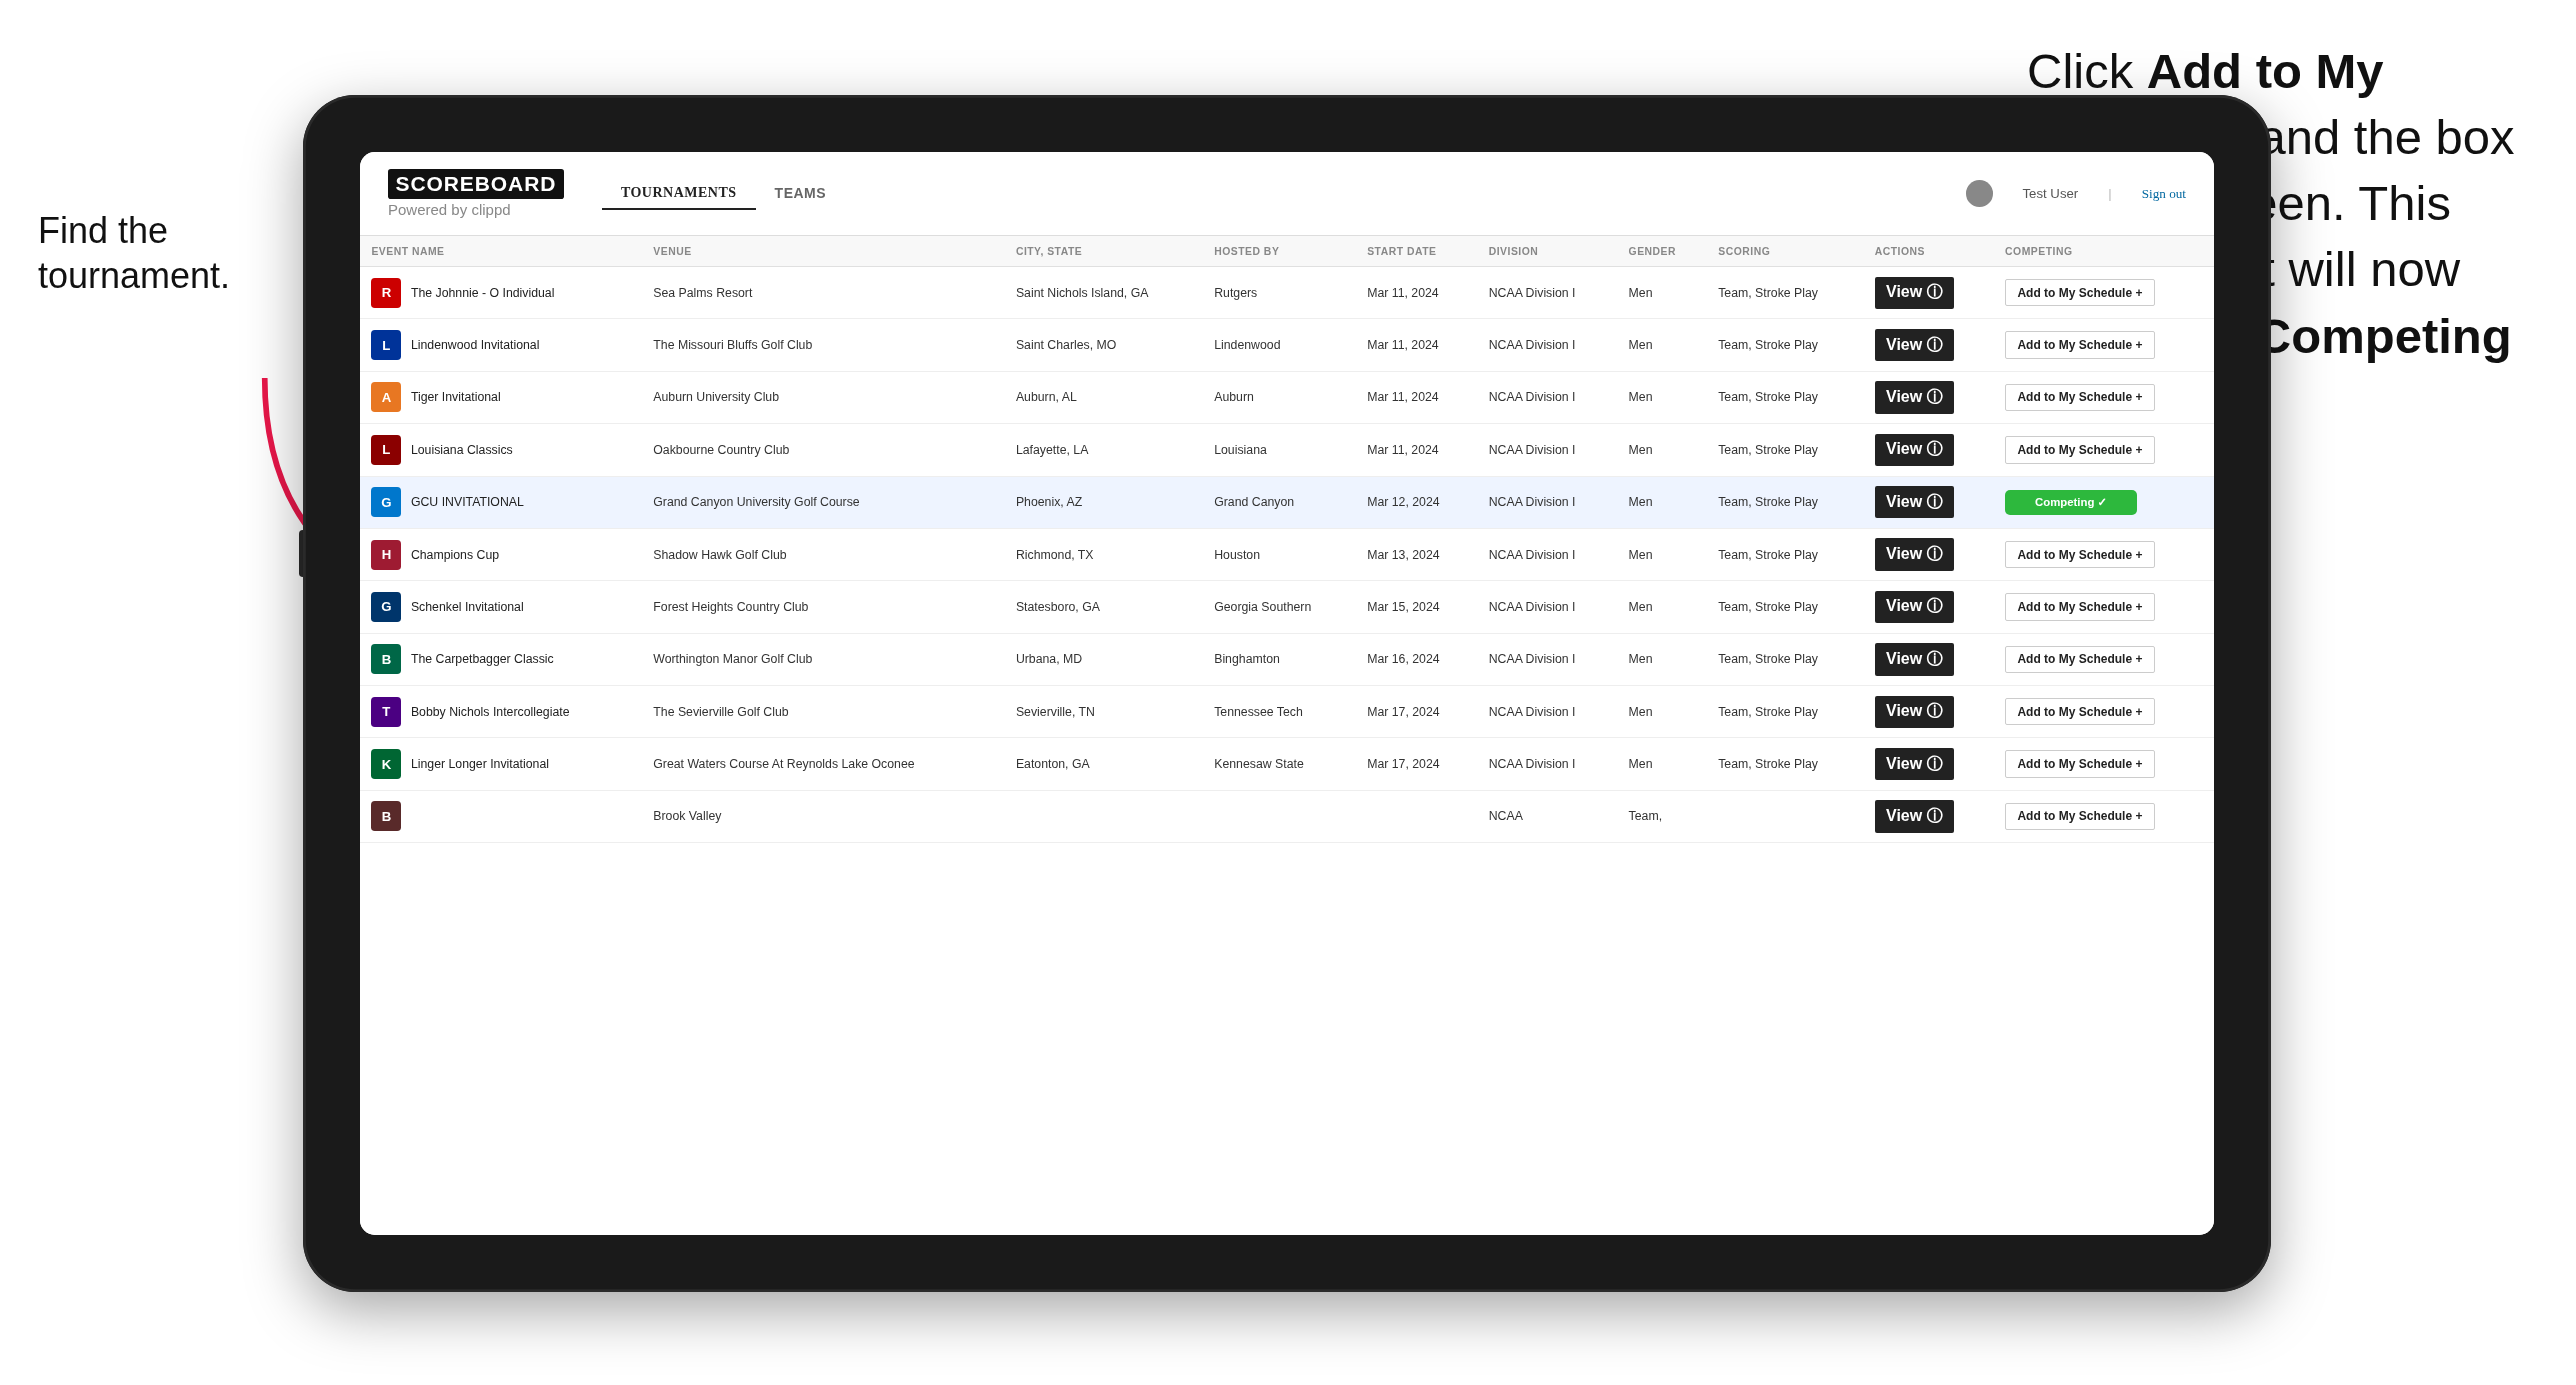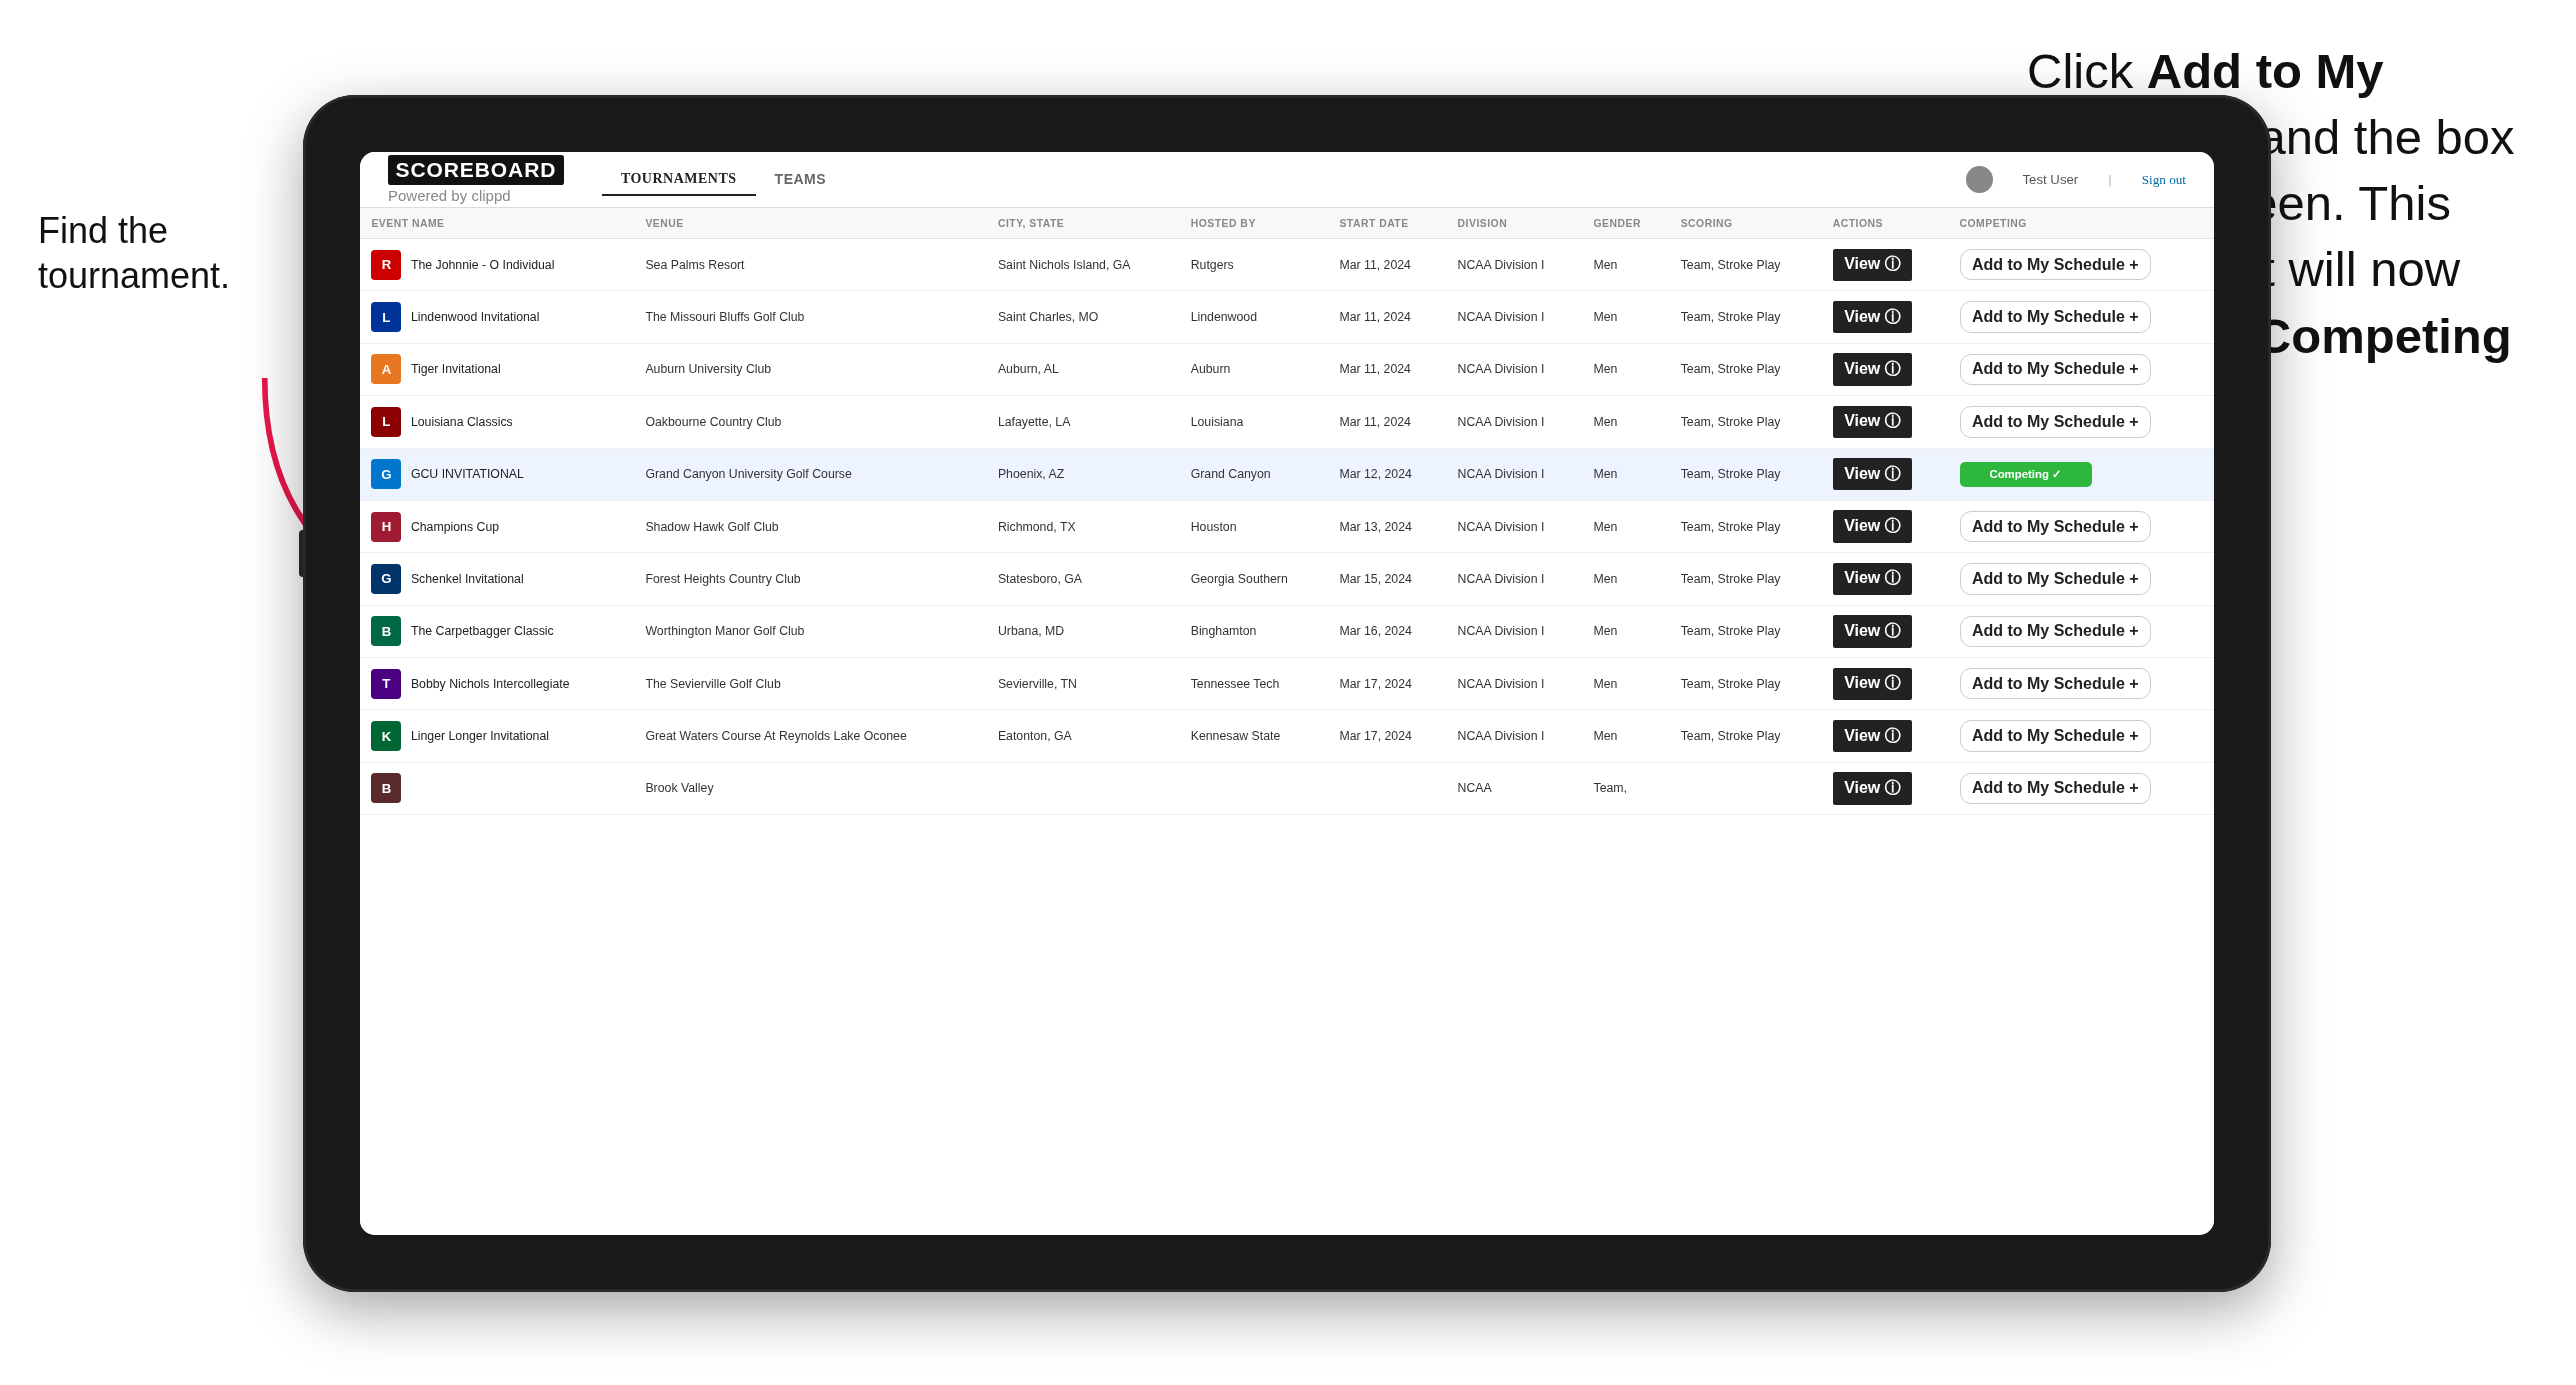--- a/index.html
+++ b/index.html
@@ -60,21 +60,21 @@
       overflow: hidden;
       display: flex;
       flex-direction: column;
     }
 
     
     .app-header {
       background: #fff;
       border-bottom: 0.9px solid #ddd;
       padding: 0 28px;
-      height: 56px;
+      height: 84px;
       display: flex;
       align-items: center;
       flex-shrink: 0;
     }
 
     .logo-area {
       display: flex;
       flex-direction: column;
       margin-right: 38px;
     }
@@ -220,23 +220,23 @@
       white-space: nowrap;
     }
 
     .add-schedule-btn {
       display: inline-flex;
       align-items: center;
       gap: 4.7px;
       background: #fff;
       color: #222;
       border: 1.4px solid #ccc;
-      border-radius: 11px;
+      border-radius: 2px;
       padding: 5.7px 11.4px;
-      font-size: 16px;
+      font-size: 12px;
       font-weight: 600;
       cursor: pointer;
       white-space: nowrap;
       min-width: 132px;
       justify-content: center;
     }
 
     .competing-btn {
       display: inline-flex;
       align-items: center;

